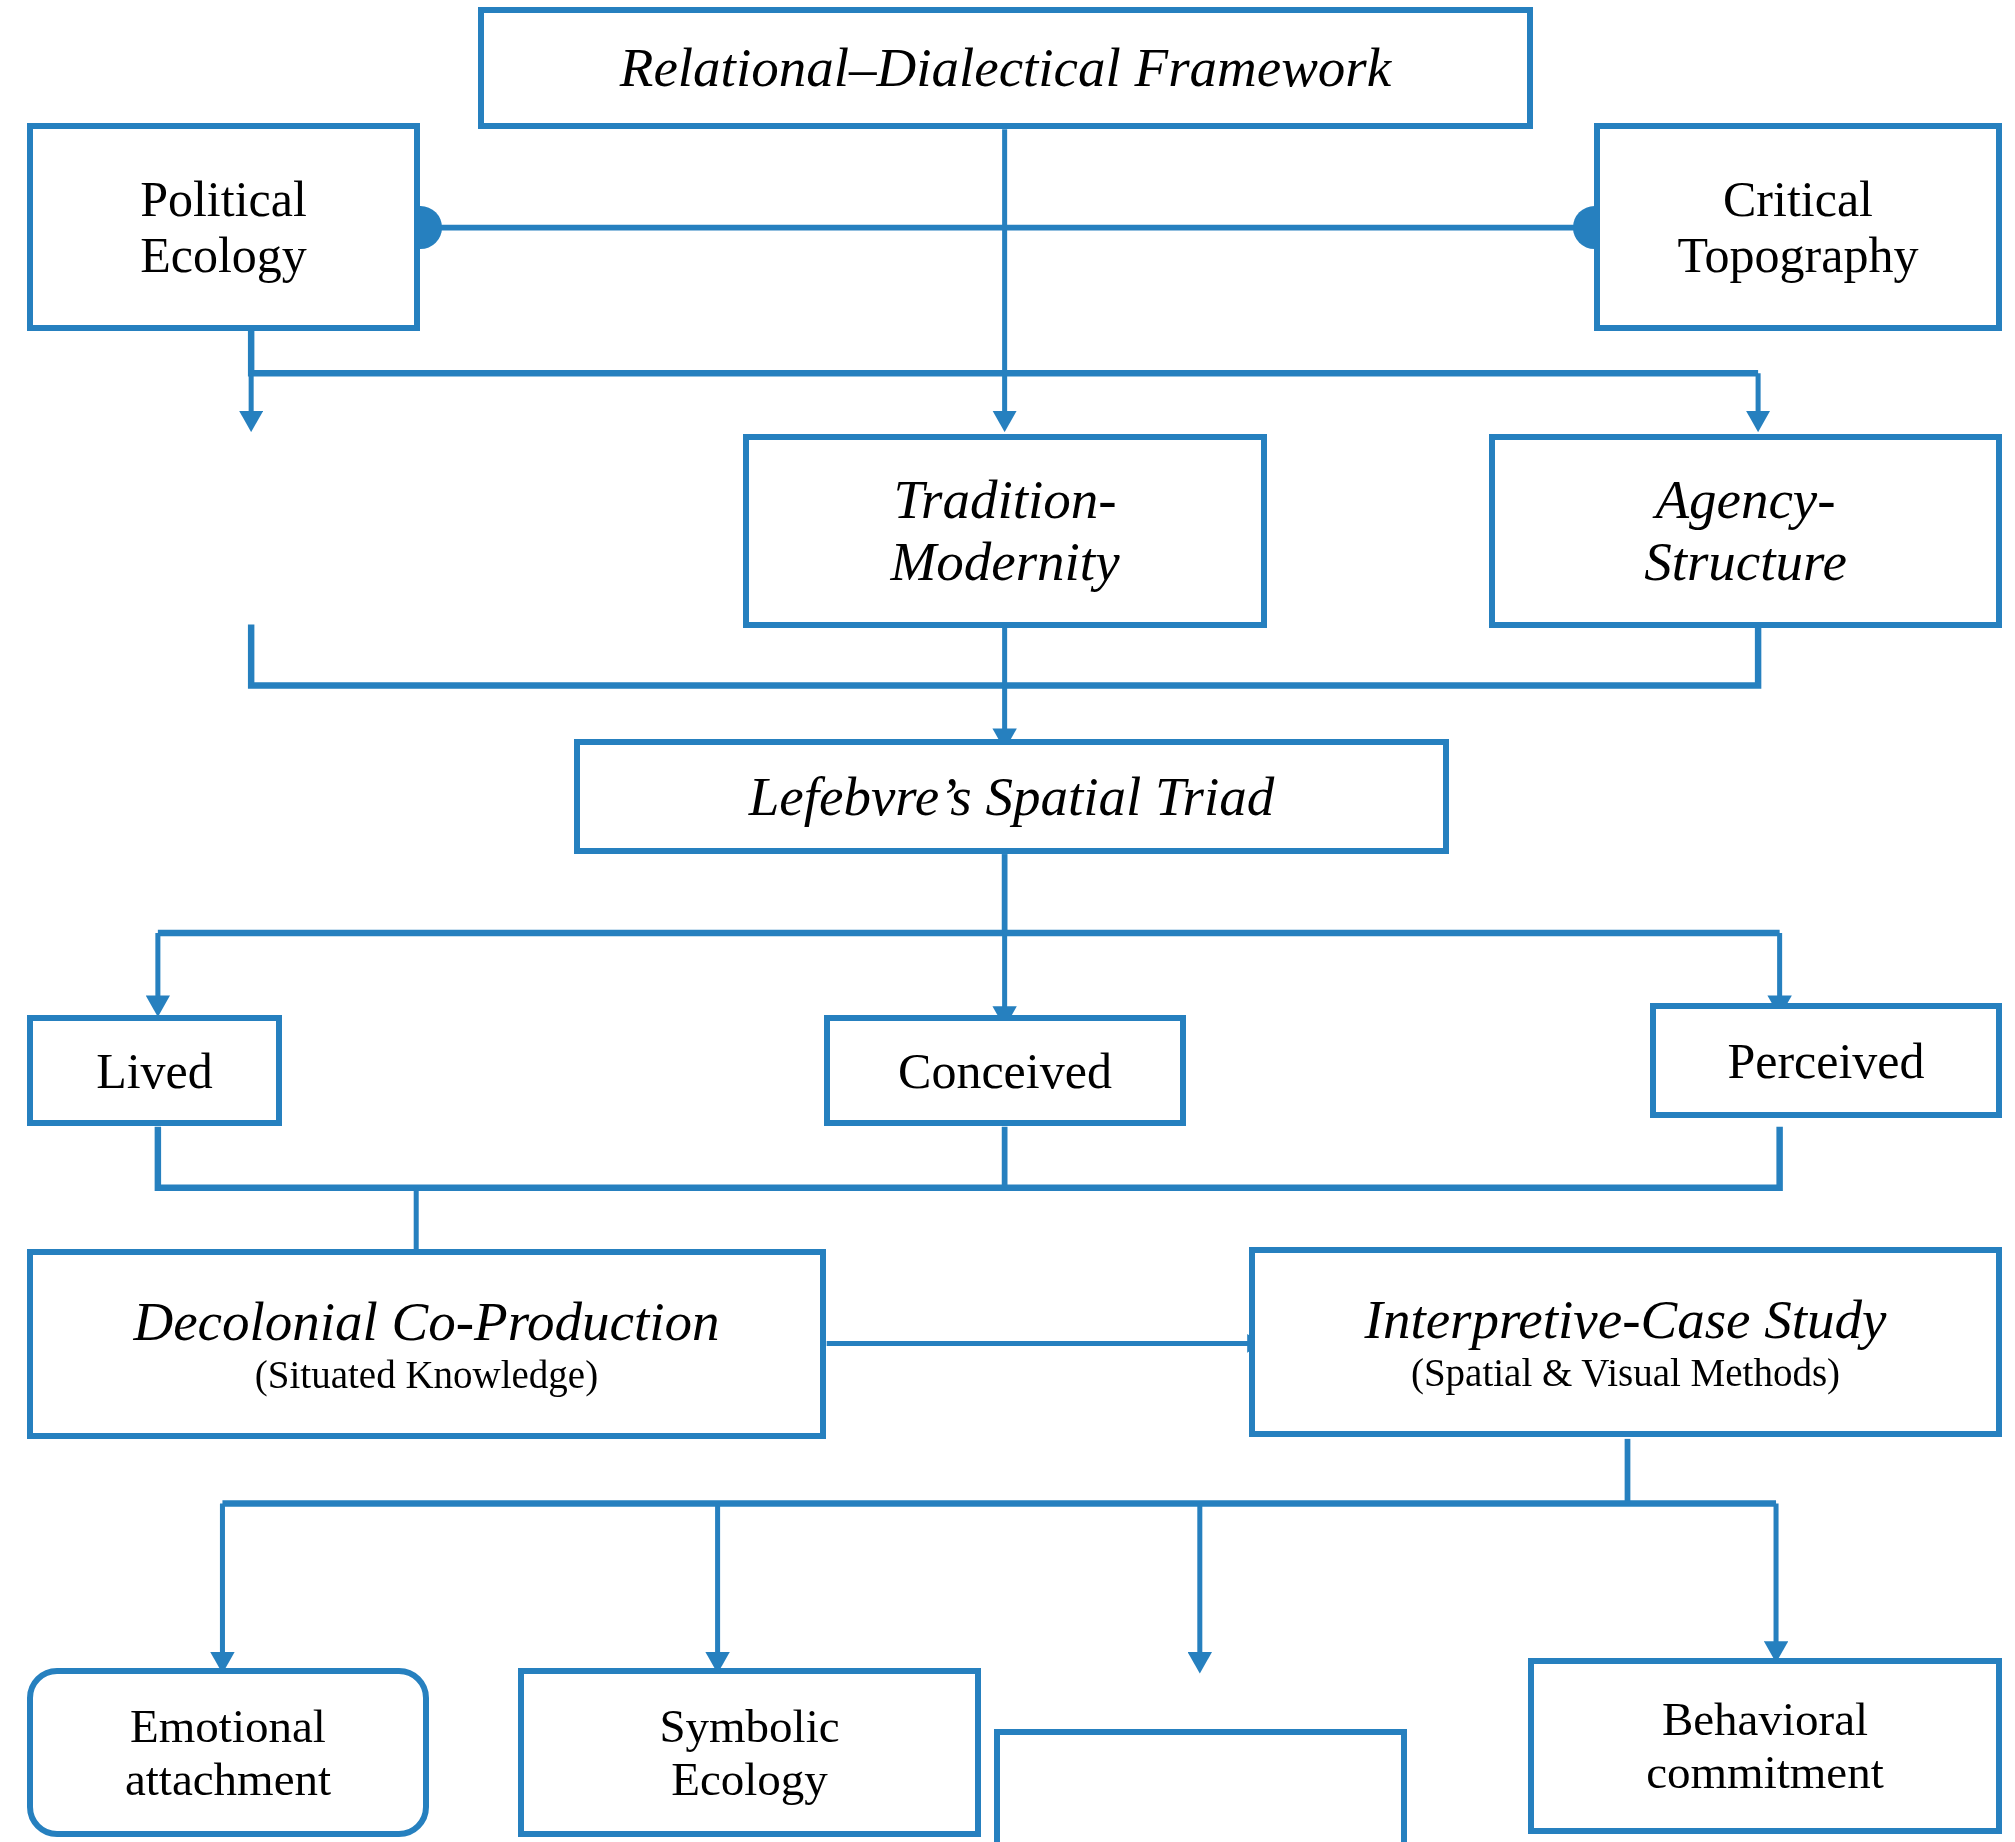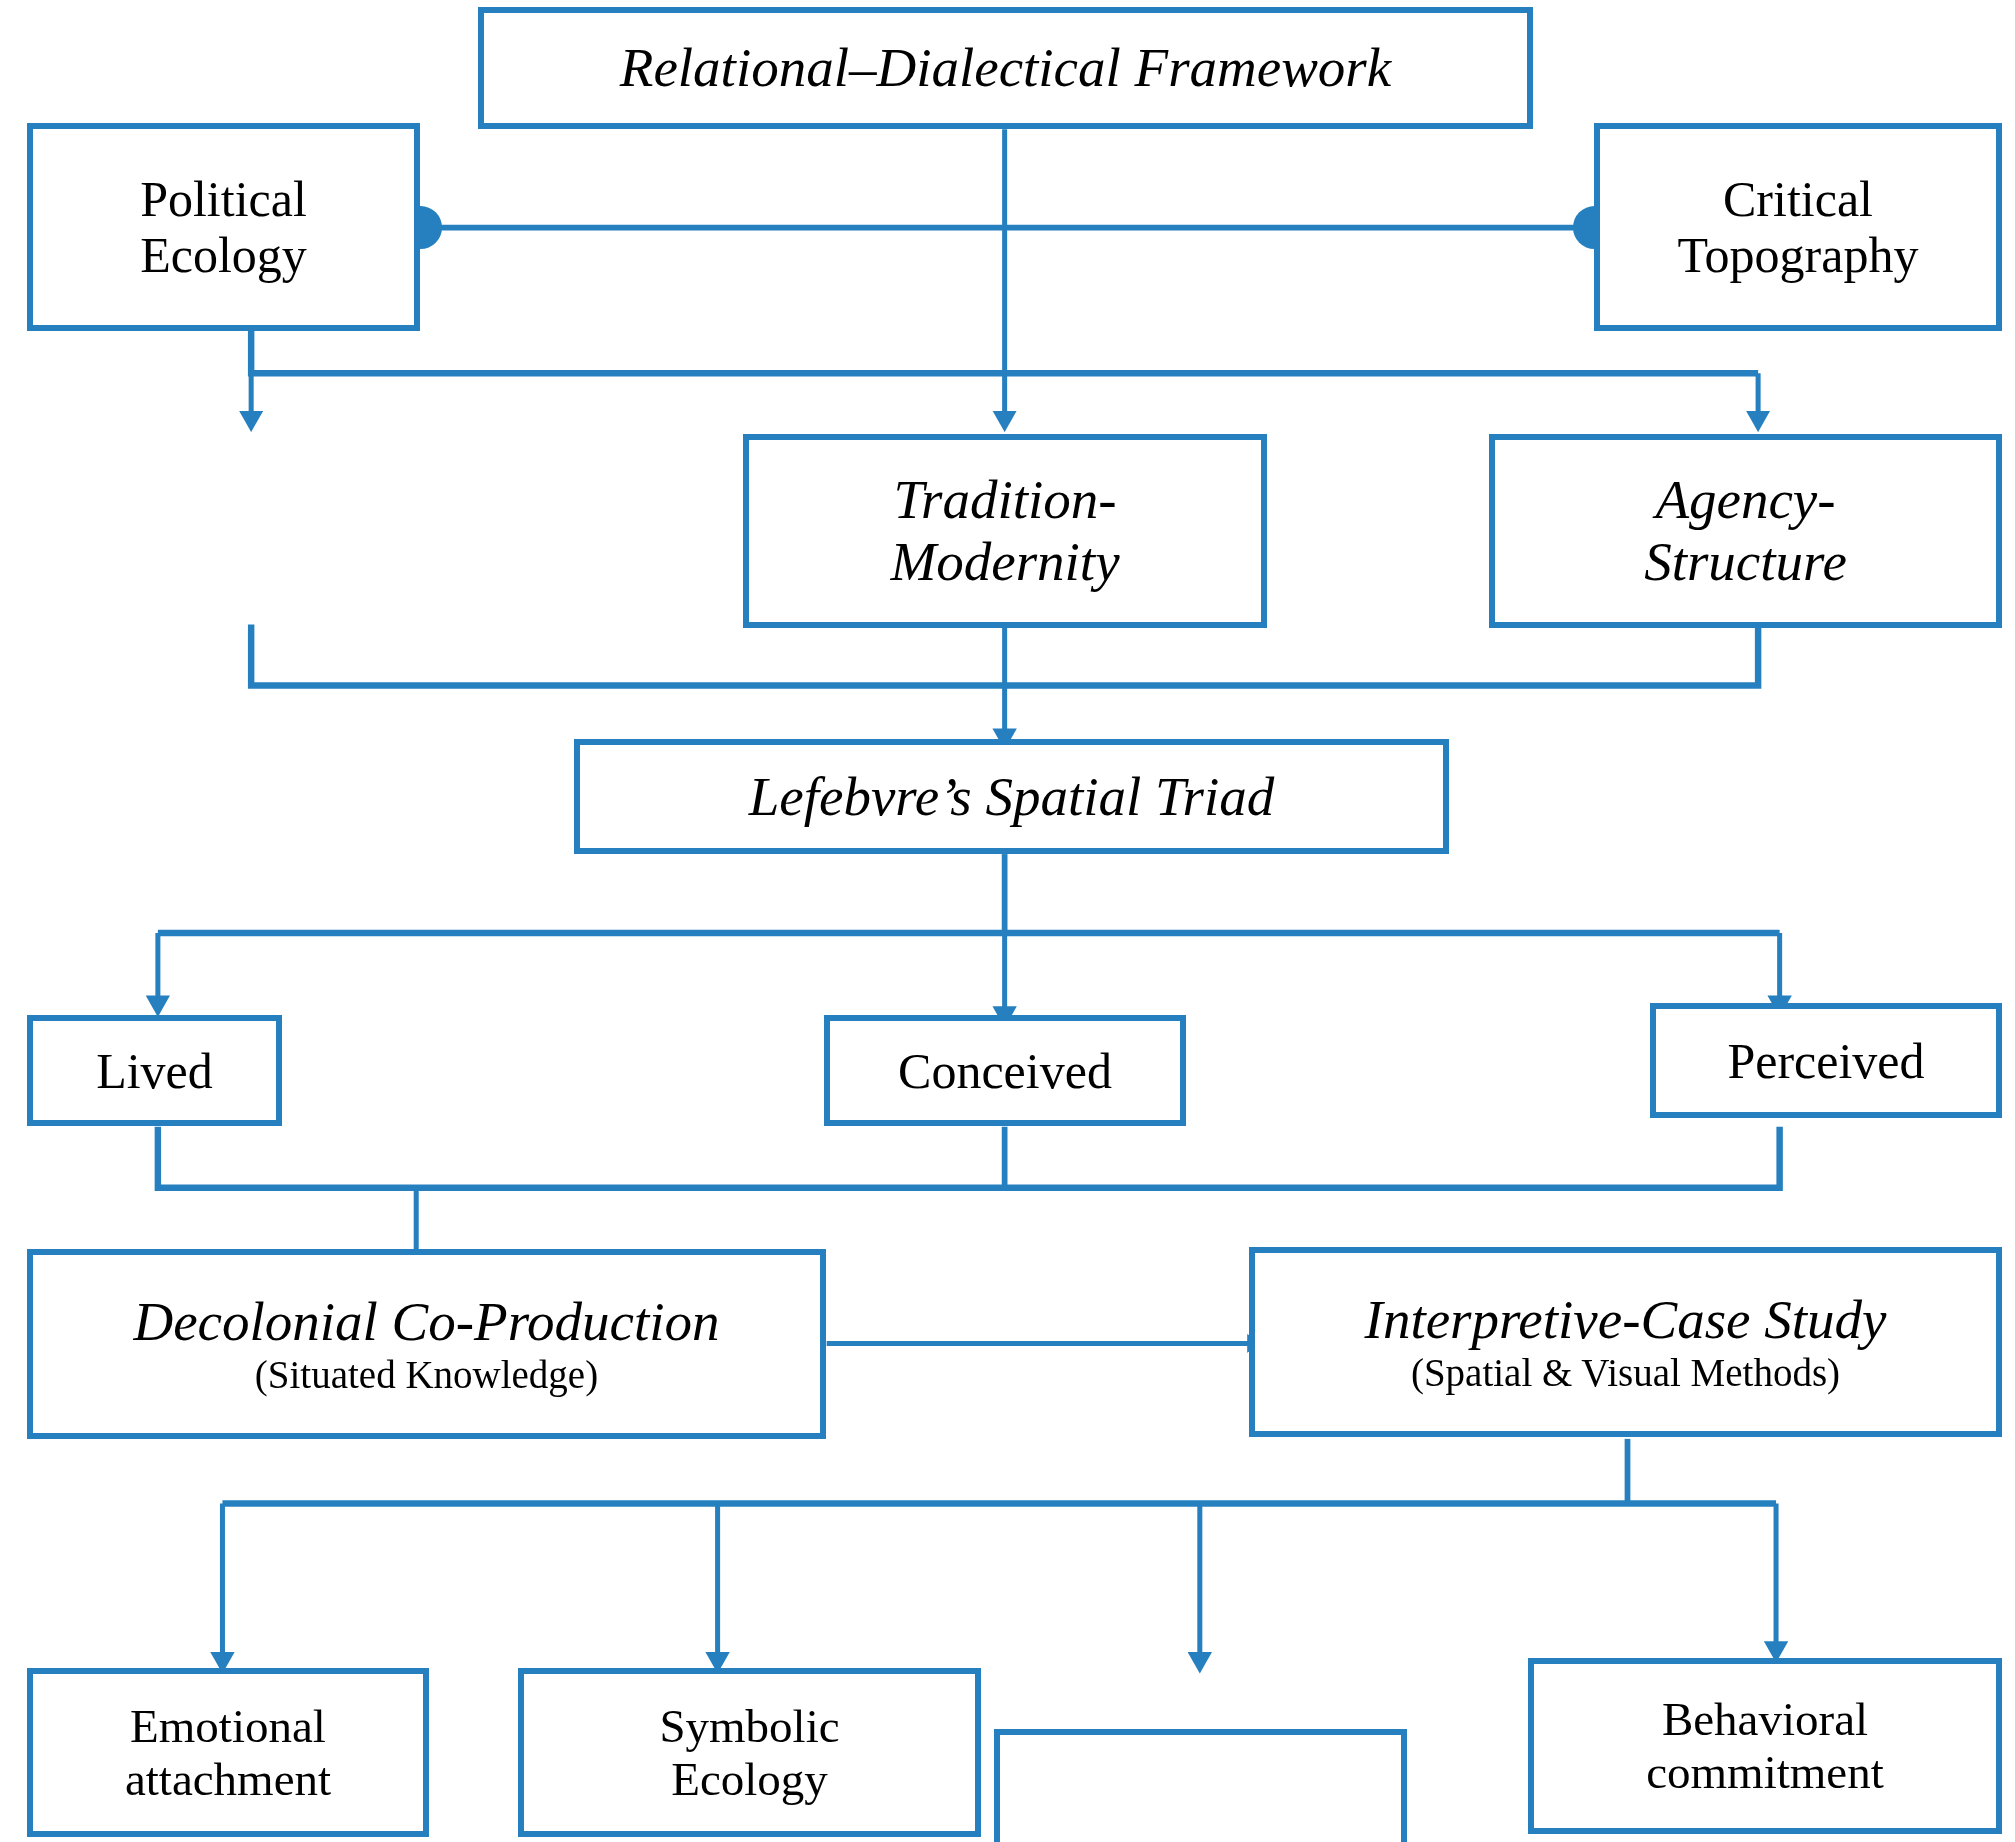--- a/index.html
+++ b/index.html
@@ -139,21 +139,21 @@
   <div class="node" style="left:27px; top:1249px; width:799px; height:190px;">
     <span class="ln t-xl">Decolonial Co-Production</span>
     <span class="ln t-sm">(Situated Knowledge)</span>
   </div>
 
   <div class="node" style="left:1249px; top:1247px; width:753px; height:190px;">
     <span class="ln t-xl">Interpretive-Case Study</span>
     <span class="ln t-sm">(Spatial &amp; Visual Methods)</span>
   </div>
 
-  <div class="node t-md" style="left:27px; top:1668px; width:402px; height:169px;">
+  <div class="node t-md" style="left:27px; top:1668px; width:402px; height:169px;border-radius:30px;">
     <span class="ln">Emotional</span>
     <span class="ln">attachment</span>
   </div>
 
   <div class="node t-md" style="left:518px; top:1668px; width:463px; height:169px;">
     <span class="ln">Symbolic</span>
     <span class="ln">Ecology</span>
   </div>
 
   <div class="node t-md" style="left:994px; top:1729px; width:413px; height:169px;justify-content:flex-end;">

